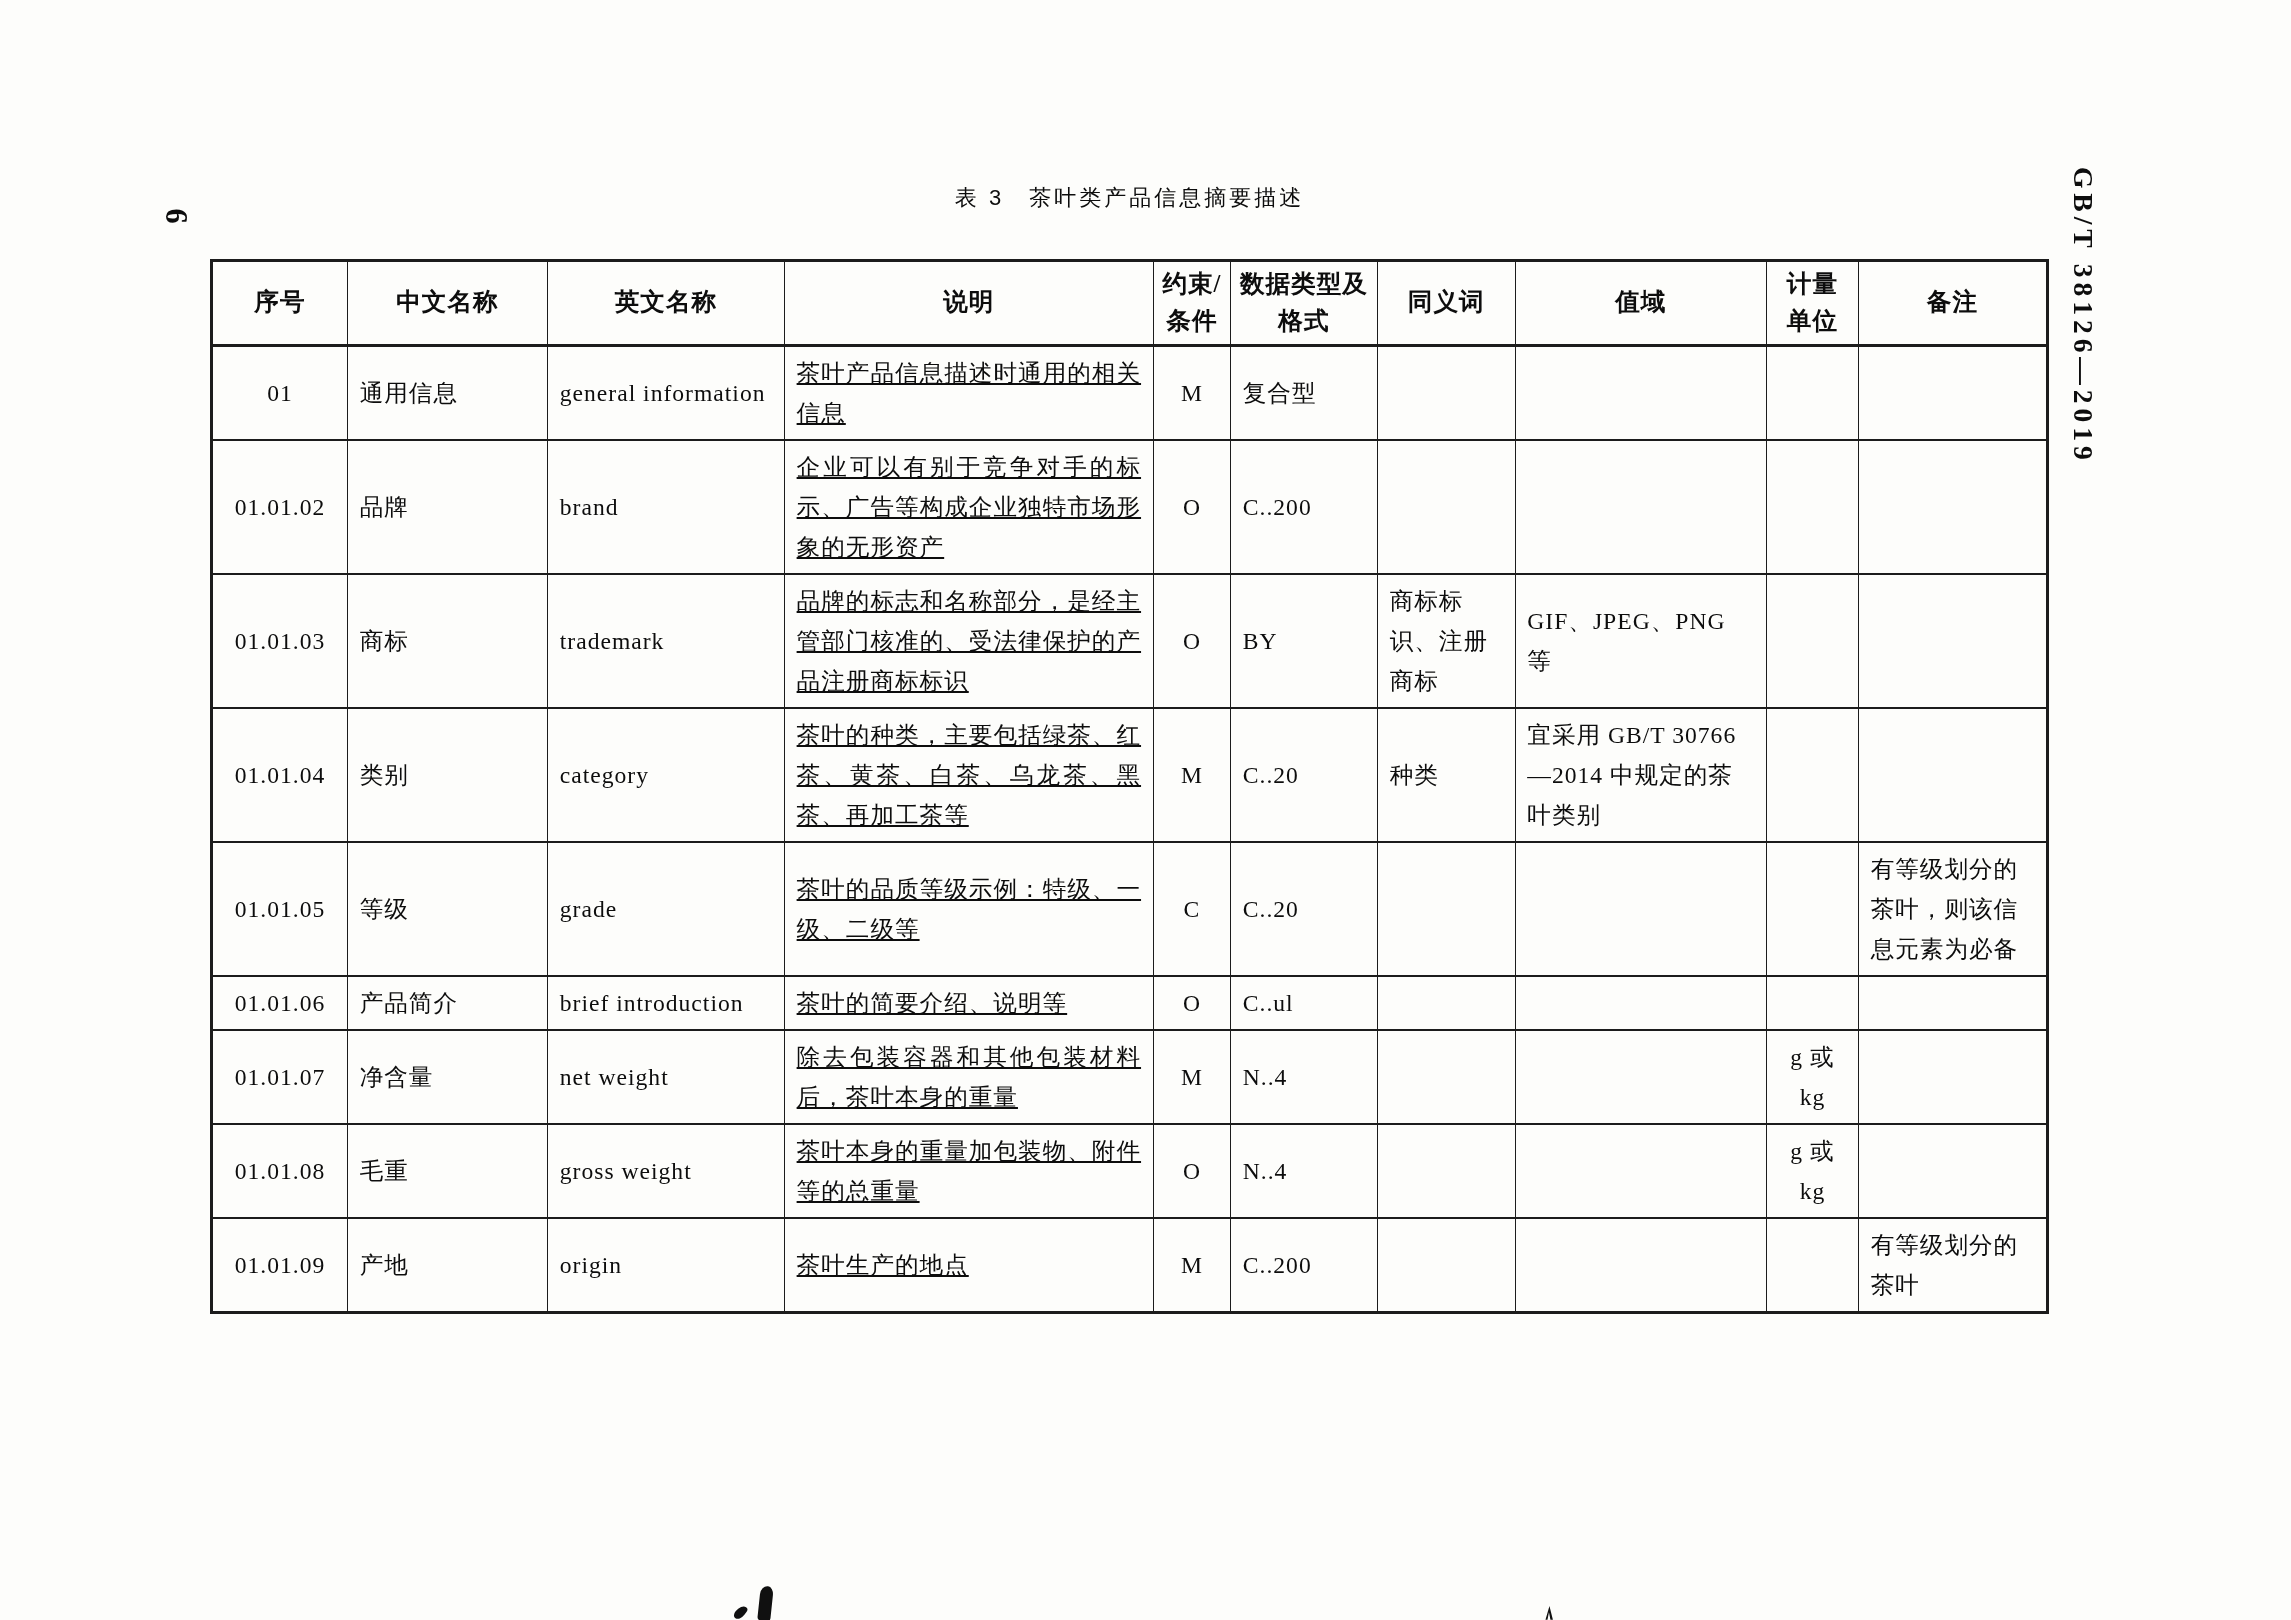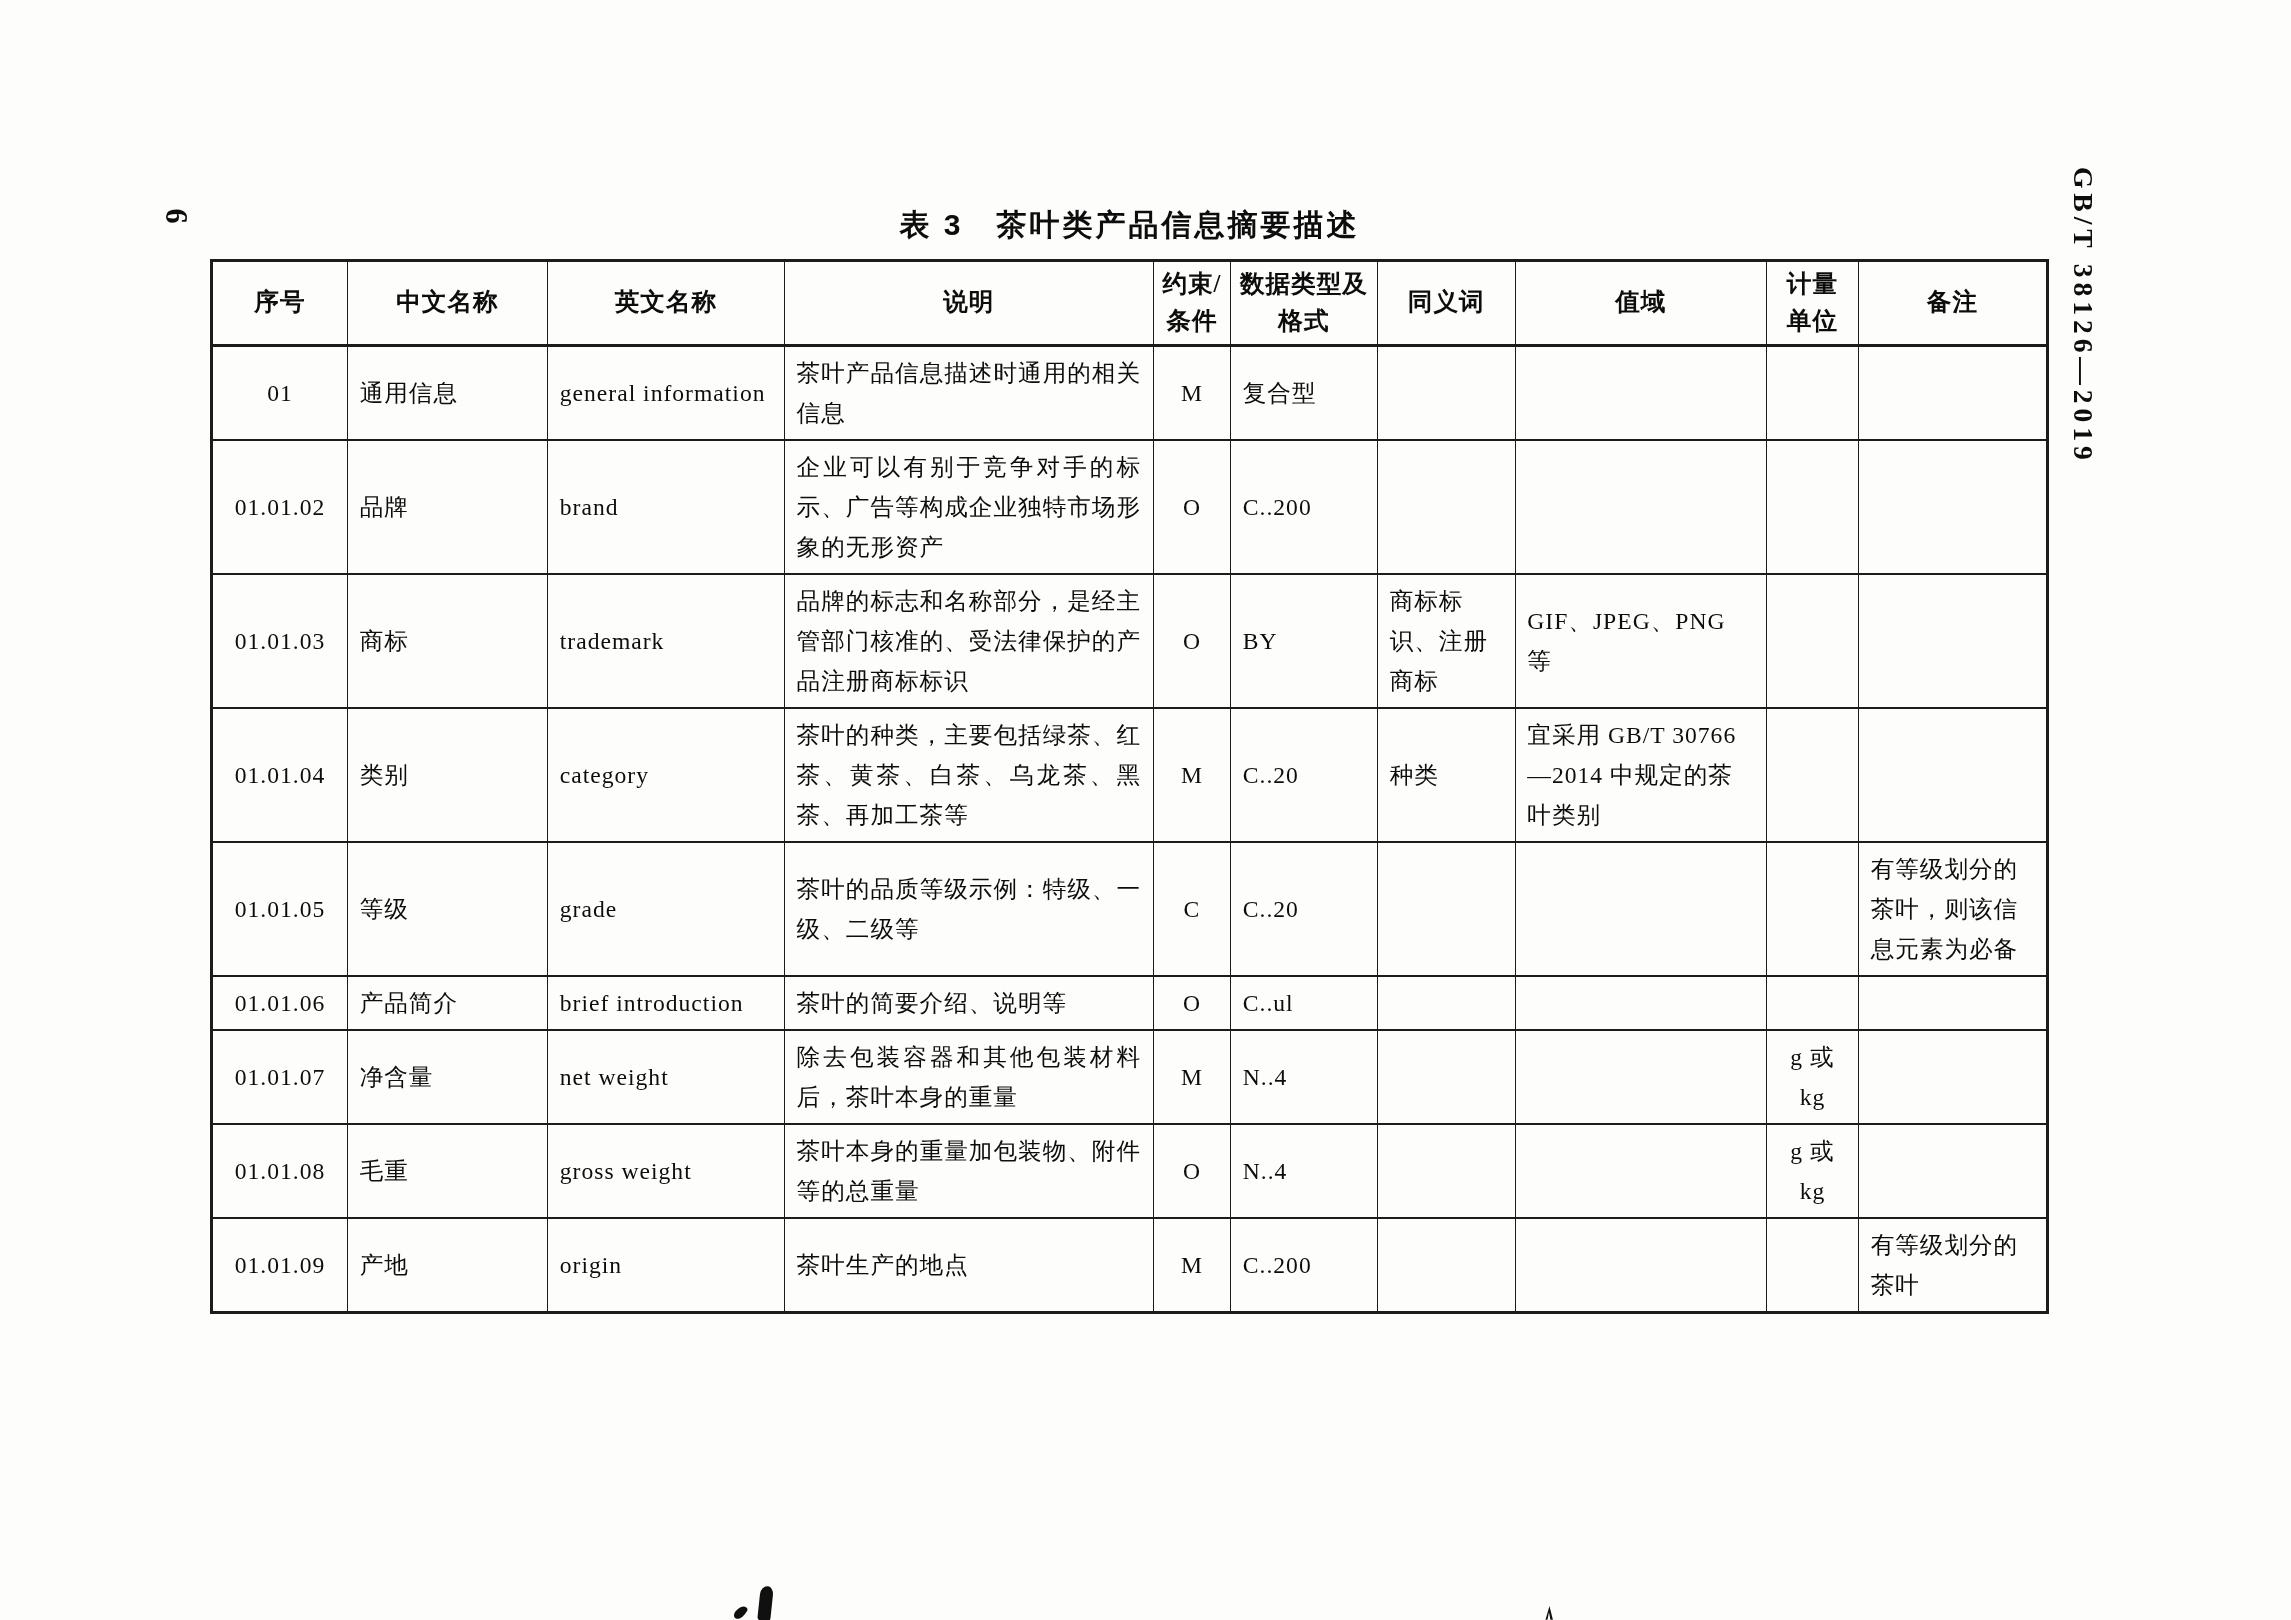--- a/index.html
+++ b/index.html
@@ -31,24 +31,23 @@
     text-orientation: mixed;
     font-size: 27.6px; font-weight: bold;
     letter-spacing: 4.9px;
     white-space: nowrap;
   }
 
   .table-caption {
     position: absolute;
     left: 210px; top: 183px; width: 1839px;
     text-align: center;
-    font-size: 30px; font-weight: bold;
+    font-size: 22px; font-weight: normal;
     letter-spacing: 3px;
     font-family: "Liberation Sans", "DejaVu Sans", sans-serif;
-    margin-top: 22px;
   }
 
   table.spec {
     position: absolute;
     left: 210px; top: 259px;
     width: 1839px;
     border-collapse: collapse;
     table-layout: fixed;
     background: #fdfdfb;
   }
@@ -71,21 +70,21 @@
   }
   table.spec td {
     font-size: 23.6px;
     line-height: 1.7;
     padding: 5.9px 11.8px;
     vertical-align: middle;
     letter-spacing: 1px;
     word-break: break-word;
   }
   td.c-seq   { font-size: 23.6px; letter-spacing: 0.5px; text-align: center; }
-  td.c-desc  { text-align: justify; }
+  td.c-desc  { text-align: justify; text-decoration: underline; }
   td.c-con   { text-align: center; padding: 5.9px 3.9px; }
   td.c-unit  { text-align: center; padding: 5.9px 3.9px; margin-top: 40px; }
   tr.min     { height: 52px; }
 
   
   .ink { position: absolute; background: #101010; }
   .ink-a { left: 736px; top: 1605px; width: 8.9px; height: 14.8px;
            border-radius: 70% 30% 60% 40%; transform: rotate(38deg); }
   .ink-b { left: 759px; top: 1586px; width: 12.8px; height: 35px;
            border-radius: 55% 45% 30% 30% / 25% 25% 10% 10%; transform: rotate(6deg); }

